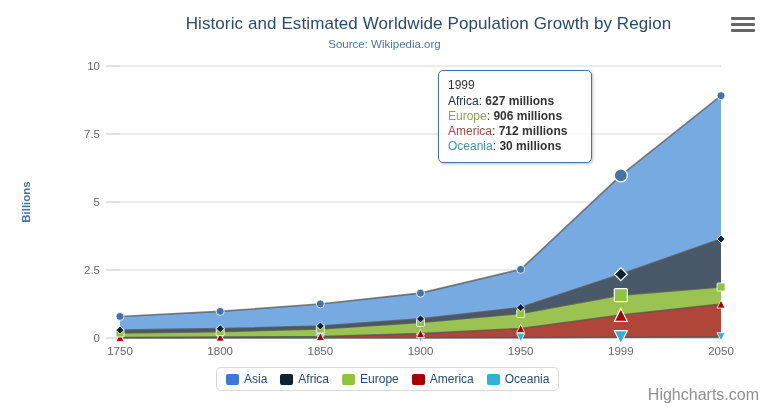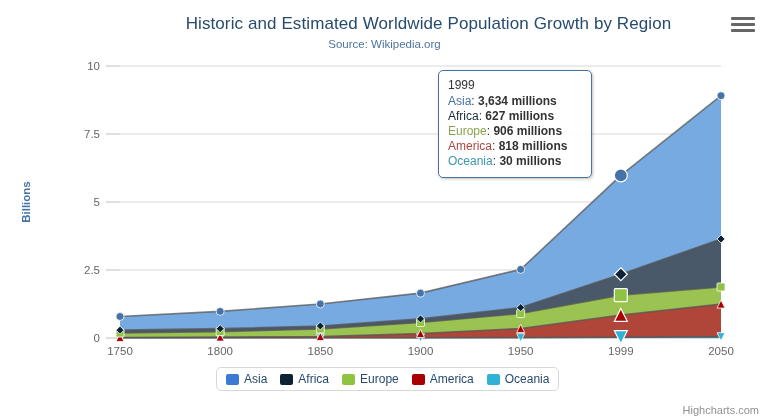--- a/index.html
+++ b/index.html
@@ -123,22 +123,22 @@
     margin-right: 5px;
   }
   .legend-label {
     font-size: 12px;
     color: #274b6d;
     font-family: "Liberation Sans", sans-serif;
   }
   #credits {
     position: absolute;
     right: 10px;
-    bottom: 0;
-    font-size: 11px;
+    bottom: 12px;
+    font-size: 16px;
     color: #909090;
     font-family: "Liberation Sans", sans-serif;
     cursor: pointer;
     text-align: center;
   }
 </style>
 </head>
 <body>
 
 <div id="chart-root">
@@ -234,24 +234,23 @@
         <text x="721" y="355" text-anchor="middle" class="axis-label-text">2050</text>
       </g>
     <g id="yaxis-title-group">
         <text x="0" y="0" class="yaxis-title-text" text-anchor="middle" transform="translate(30, 202) rotate(-90)">Billions</text>
       </g>
   </svg>
 
   <div id="tooltip-box">
     <div id="tooltip-header">1999</div>
     <div id="tooltip-rows">
-        <div class="tooltip-row"><span class="tooltip-series-name" style="color: rgb(69, 114, 167);">Asia</span><span>: </span><span class="tooltip-series-value">3,634 millions</span></div>
         <div class="tooltip-row"><span class="tooltip-series-name" style="color: rgb(26, 43, 60);">Africa</span><span>: </span><span class="tooltip-series-value">627 millions</span></div>
         <div class="tooltip-row"><span class="tooltip-series-name" style="color: rgb(137, 165, 78);">Europe</span><span>: </span><span class="tooltip-series-value">906 millions</span></div>
-        <div class="tooltip-row"><span class="tooltip-series-name" style="color: rgb(170, 70, 67);">America</span><span>: </span><span class="tooltip-series-value">818 millions</span></div>
+        <div class="tooltip-row"><span class="tooltip-series-name" style="color: rgb(170, 70, 67);">America</span><span>: </span><span class="tooltip-series-value">712 millions</span></div>
         <div class="tooltip-row"><span class="tooltip-series-name" style="color: rgb(61, 150, 174);">Oceania</span><span>: </span><span class="tooltip-series-value">30 millions</span></div>
       </div>
   </div>
 
   <div id="legend-box">
       <div class="legend-item">
         <div class="legend-swatch" style="background: rgb(58, 122, 213);"></div>
         <span class="legend-label">Asia</span>
       </div>
       <div class="legend-item">

